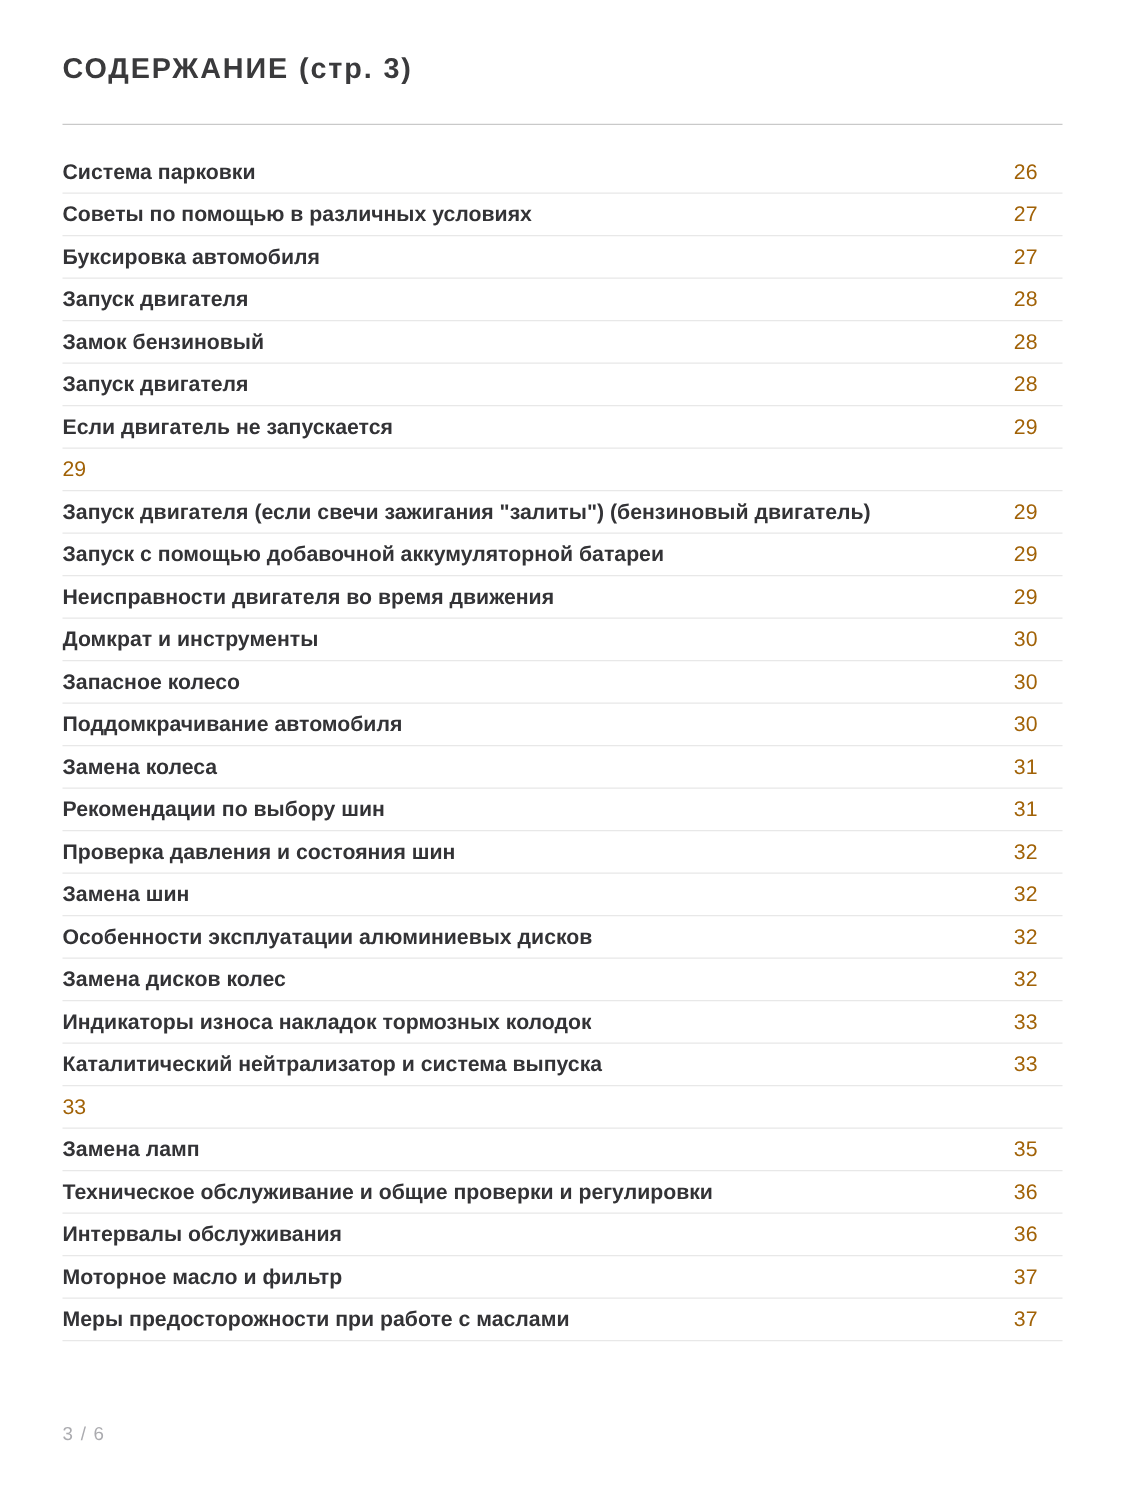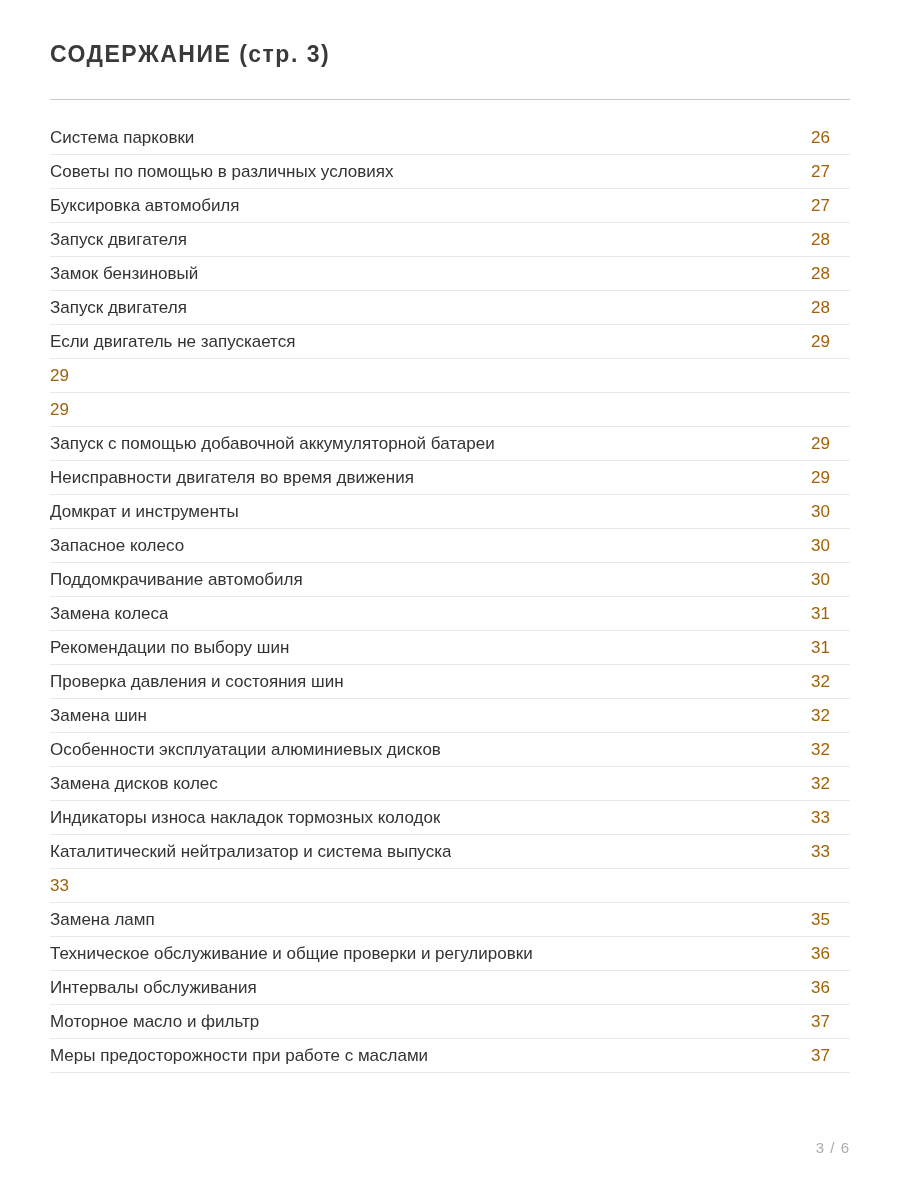--- a/index.html
+++ b/index.html
@@ -40,30 +40,31 @@
     display: flex;
     justify-content: space-between;
     align-items: center;
     border-bottom: 1px solid #e8e8e8;
   }
   .toc-label {
     font-size: 17px;
     color: #333336;
     white-space: nowrap;
     overflow: hidden;
+    font-weight: bold;
   }
   .toc-page {
     font-size: 17px;
     color: #a16207;
     padding-right: 20px;
     flex-shrink: 0;
   }
   .footer {
     margin-top: 66px;
-    text-align: right;
+    text-align: left;
     font-size: 15px;
     letter-spacing: 1px;
     color: #ababaf;
   }
 </style>
 </head>
 <body>
 
 <div class="page">
   <h1 class="title">СОДЕРЖАНИЕ (стр. 3)</h1>
@@ -96,20 +97,21 @@
         <span class="toc-page">28</span>
       </div>
       <div class="toc-row">
         <span class="toc-label">Если двигатель не запускается</span>
         <span class="toc-page">29</span>
       </div>
       <div class="toc-row">
         <span class="toc-page">29</span>
       </div>
       <div class="toc-row">
+        <span class="toc-label">Запуск двигателя (если свечи зажигания "залиты") (бензиновый двигатель)</span>
         <span class="toc-page">29</span>
       </div>
       <div class="toc-row">
         <span class="toc-label">Запуск с помощью добавочной аккумуляторной батареи</span>
         <span class="toc-page">29</span>
       </div>
       <div class="toc-row">
         <span class="toc-label">Неисправности двигателя во время движения</span>
         <span class="toc-page">29</span>
       </div>

